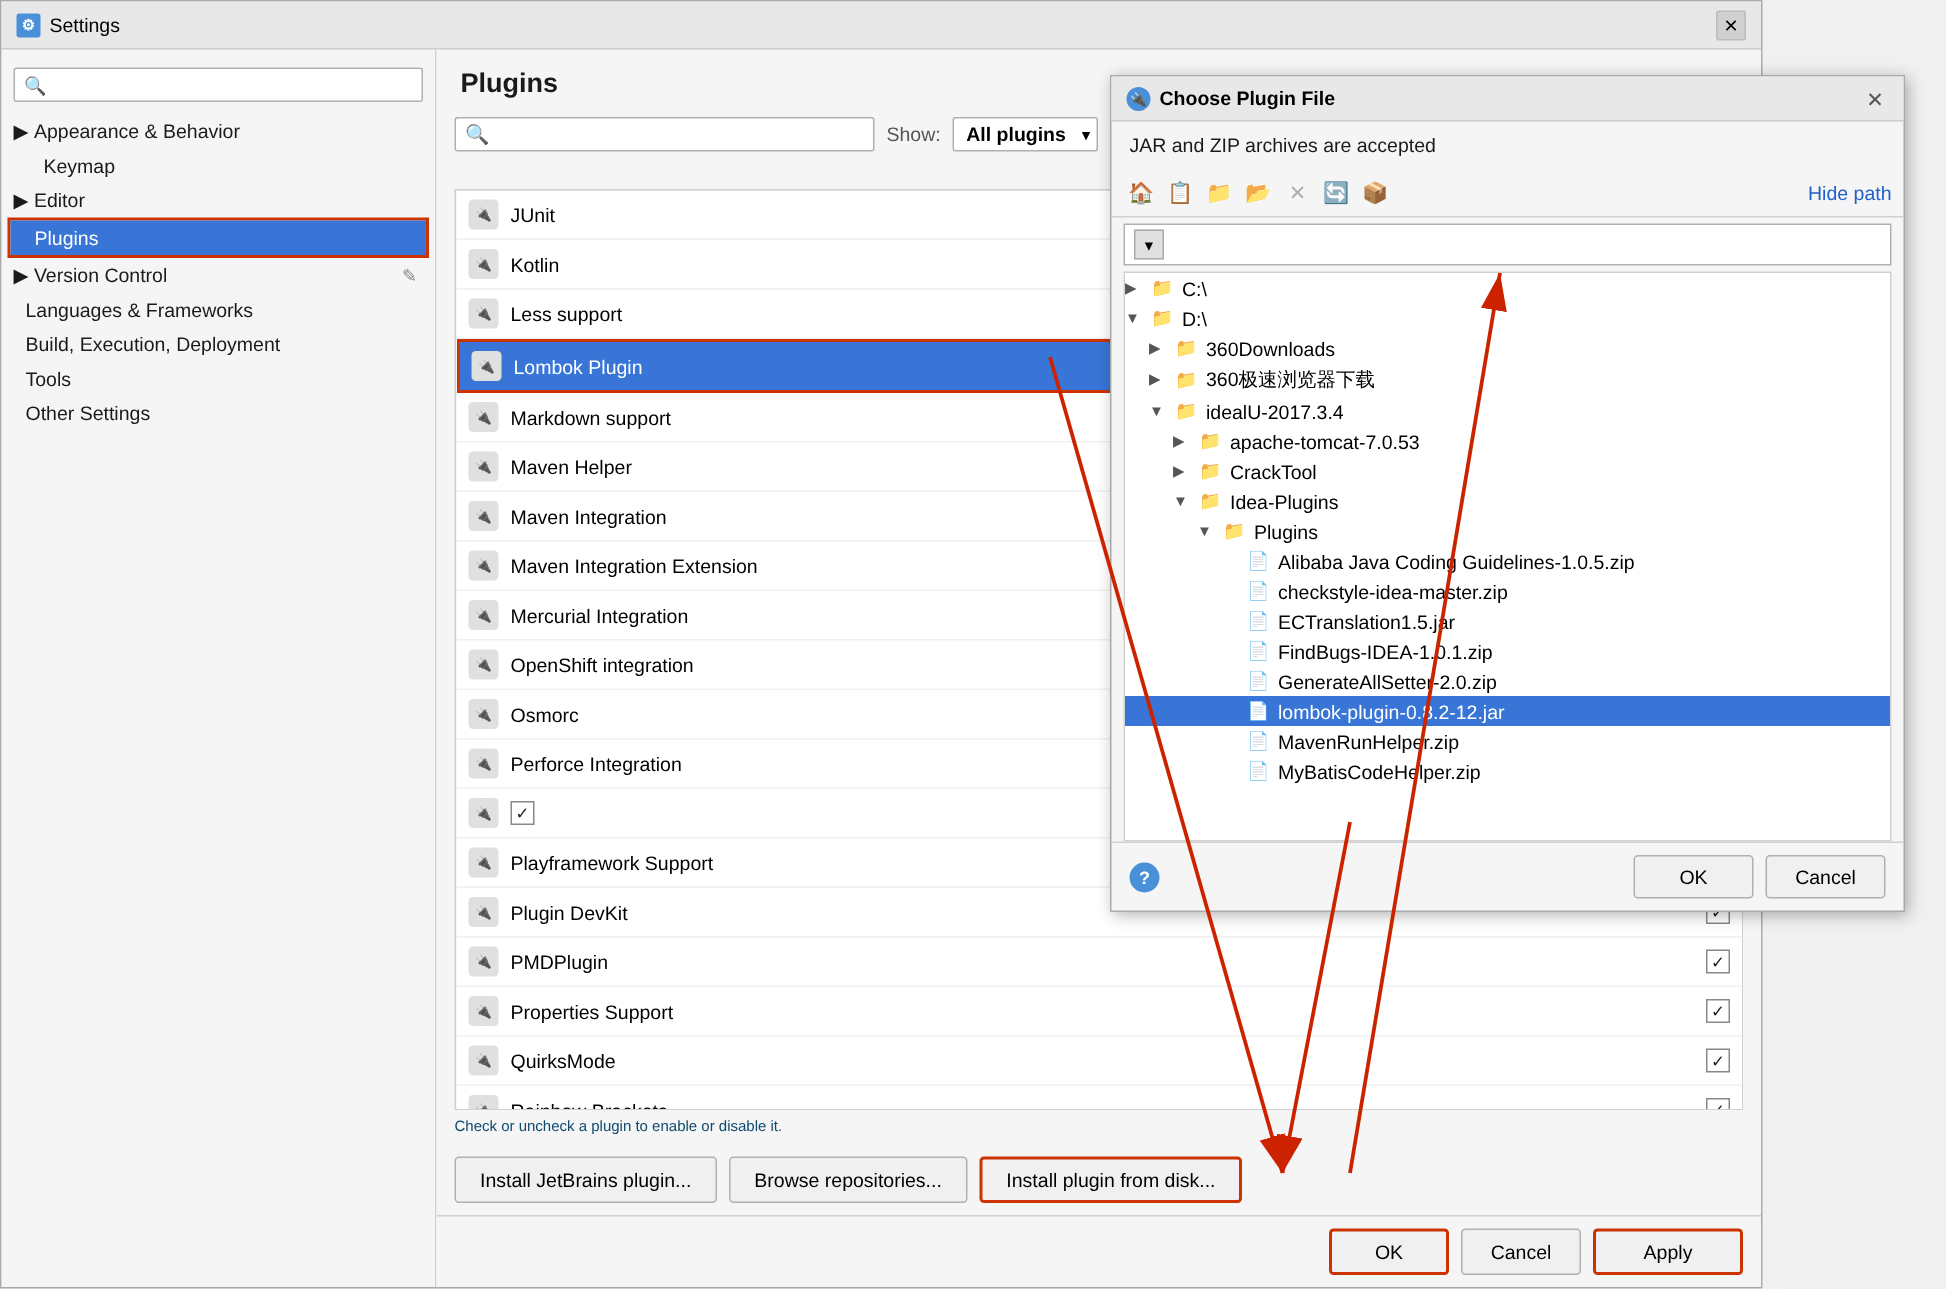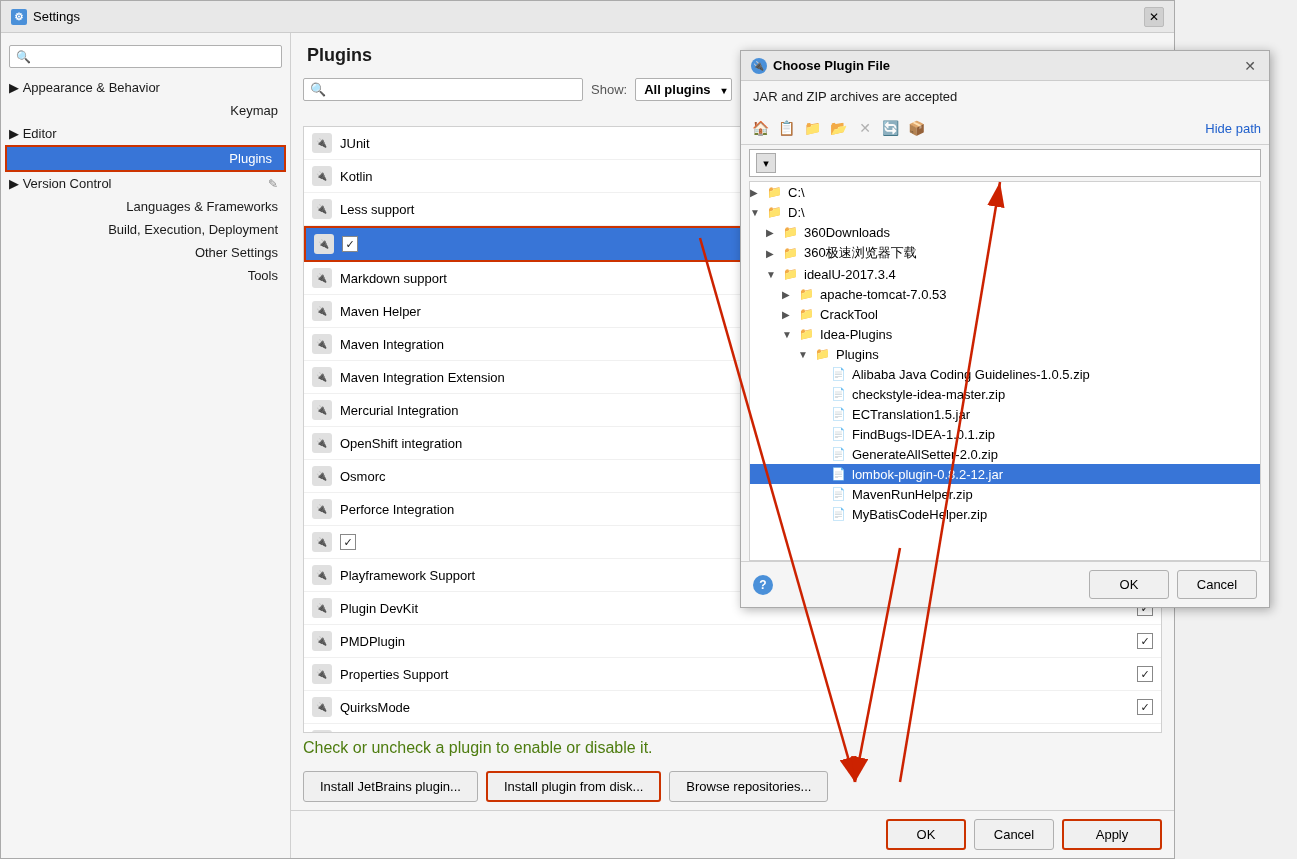--- a/index.html
+++ b/index.html
@@ -91,21 +91,20 @@
       background: transparent;
     }
 
     .sidebar-item {
       padding: 4px 12px 4px 16px;
       cursor: pointer;
       display: flex;
       align-items: center;
       gap: 4px;
       color: #1a1a1a;
-      justify-content: flex-end;
     }
     .sidebar-item.active {
       background: #3875d7;
       color: white;
     }
 
     .sidebar-divider {
       display: flex;
       align-items: center;
       padding: 4px 12px 4px 8px;
@@ -218,22 +217,22 @@
       background: white;
       display: flex; align-items: center; justify-content: center;
       font-size: 11px; color: #1a1a1a;
       flex-shrink: 0;
     }
 
     .plugin-checkbox.checked::after { content: '✓'; }
 
     .check-note {
       padding: 6px 12px;
-      color: #4d7c0f;
-      font-size: 16px;
+      color: #0c4a6e;
+      font-size: 10px;
     }
 
     .bottom-buttons {
       padding: 8px 12px;
       display: flex;
       gap: 8px;
     }
 
     .btn {
       padding: 6px 16px;
@@ -502,25 +501,25 @@
 
       <div class="sidebar-item">
         <span>Languages &amp; Frameworks</span>
       </div>
 
       <div class="sidebar-item">
         <span>Build, Execution, Deployment</span>
       </div>
 
       <div class="sidebar-item">
+        <span>Tools</span>
+      </div>
+
+      <div class="sidebar-item">
         <span>Other Settings</span>
-      </div>
-
-      <div class="sidebar-item">
-        <span>Tools</span>
       </div>
     </div>
 
     <div class="content-area">
 
       <div class="content-header">Plugins</div>
 
       <div class="plugin-search-row">
         <div class="plugin-search-box">
           <span style="color:#888; margin-right:4px;">🔍</span>
@@ -549,20 +548,21 @@
             <span class="plugin-name">Kotlin</span>
             <div class="plugin-checkbox checked"></div>
           </div>
           <div class="plugin-item">
             <div class="plugin-icon">🔌</div>
             <span class="plugin-name">Less support</span>
             <div class="plugin-checkbox checked"></div>
           </div>
           <div class="plugin-item highlighted-outline">
             <div class="plugin-icon">🔌</div>
+            <span class="plugin-name">Lombok Plugin</span>
             <div class="plugin-checkbox checked"></div>
           </div>
           <div class="plugin-item">
             <div class="plugin-icon">🔌</div>
             <span class="plugin-name">Markdown support</span>
             <div class="plugin-checkbox checked"></div>
           </div>
           <div class="plugin-item">
             <div class="plugin-icon">🔌</div>
             <span class="plugin-name">Maven Helper</span>
@@ -631,22 +631,22 @@
             <div class="plugin-icon">🔌</div>
             <span class="plugin-name">Rainbow Brackets</span>
             <div class="plugin-checkbox checked"></div>
           </div>
         </div>
 
       <div class="check-note">Check or uncheck a plugin to enable or disable it.</div>
 
       <div class="bottom-buttons">
         <button class="btn">Install JetBrains plugin...</button>
+        <button class="btn">Browse repositories...</button>
         <button class="btn install-from-disk">Install plugin from disk...</button>
-        <button class="btn">Browse repositories...</button>
       </div>
 
       <div class="footer-buttons">
         <button class="btn" style="border:2px solid #cc3300; min-width:80px;">OK</button>
         <button class="btn" style="min-width:80px;">Cancel</button>
         <button class="btn apply-btn" style="min-width:100px;">Apply</button>
       </div>
     </div>
   </div>
 </div>

